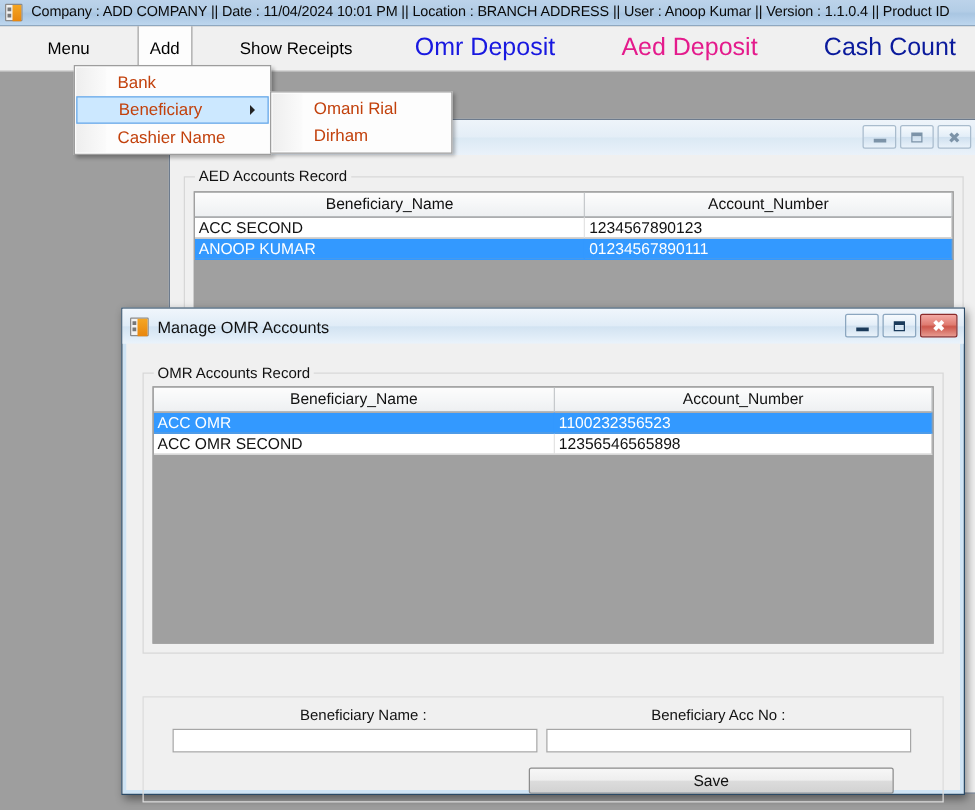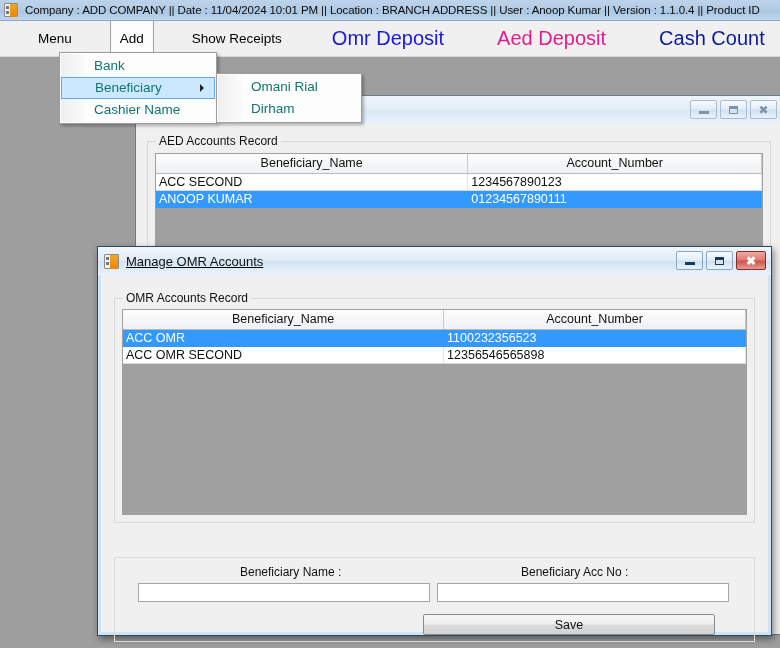--- a/index.html
+++ b/index.html
@@ -96,21 +96,21 @@
   }
   .dropdown:before {
     content: ""; position: absolute;
     left: 1px; top: 1px; bottom: 1px; width: 24px;
     background: linear-gradient(to right, #eeeeee, #fbfbfb);
   }
   .dd-item {
     position: relative; z-index: 2;
     height: 22px; line-height: 22px;
     padding-left: 34px; padding-right: 30px;
-    font-size: 13.5px; color: #0f766e;
+    font-size: 13.5px; color: #c2410c;
     cursor: default; white-space: nowrap;
   }
   .dd-item.selected {
     background: #cce8ff;
     border: 1px solid #66a7e8;
     height: 22px; line-height: 20px;
     margin: 0 1px;
     padding-left: 33px;
   }
   .dd-arrow {
@@ -135,21 +135,20 @@
   .win-titlebar {
     height: 28px;
     display: flex; align-items: center;
     position: relative;
   }
   .win-titlebar.inactive {
     background: linear-gradient(to bottom, #eef4fa 0%, #e4eef7 48%, #dbe9f4 52%, #eaf2fa 100%);
   }
   .win-titlebar.active {
     background: linear-gradient(to bottom, #f0f6fc 0%, #e0ecf7 48%, #d2e3f2 52%, #eaf3fb 100%);
-    text-decoration: underline;
   }
   .win-icon {
     width: 15px; height: 15px; margin-left: 6px; margin-right: 7px;
     position: relative; flex: none;
     background: #f2f2f2; border: 1px solid #8a8a8a; border-radius: 1px;
   }
   .win-icon:before {
     content: ""; position: absolute; left: 5px; top: 0; width: 8px; height: 14px;
     background: linear-gradient(to bottom, #f5a623, #e8860d);
   }

